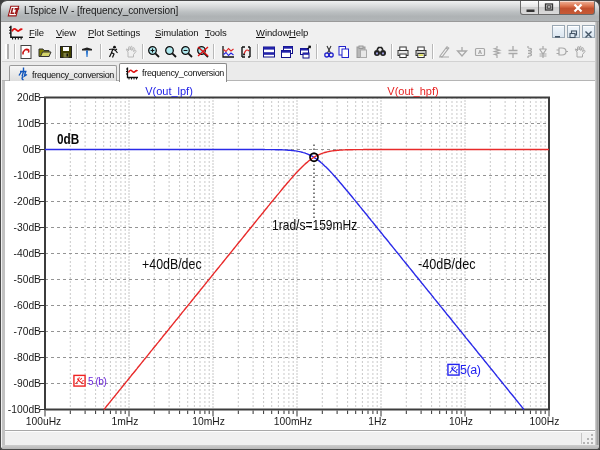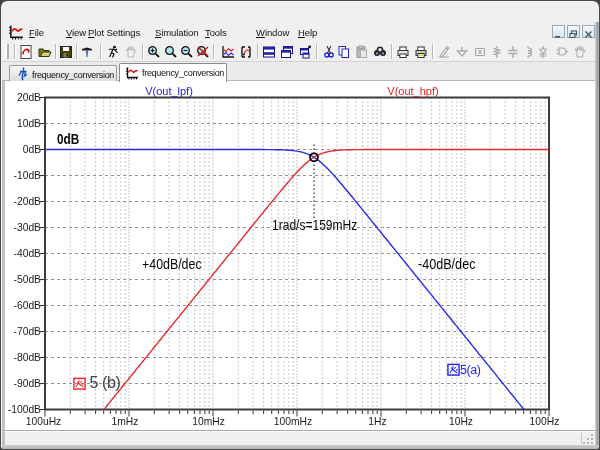--- a/index.html
+++ b/index.html
@@ -29,33 +29,50 @@
 .gm{stroke:#929292;stroke-width:1;stroke-dasharray:1 3}
 .gM{stroke:#8e8e8e;stroke-width:1;stroke-dasharray:1 2}
 .gh{stroke:#949494;stroke-width:1;stroke-dasharray:3 3}
 .tk{stroke:#333;stroke-width:1}
 .frame{fill:none;stroke:#3c3c3c;stroke-width:2}
 .al{font-size:10.3px;fill:#1a1a1a}
 .tn{font-size:11px}
 .ann{position:absolute;font-size:14px;color:#0a0a0a;white-space:nowrap;transform-origin:0 0}
 </style></head><body>
 <div id="win">
+<div id="titlebar">
+      <svg id="logo" width="13" height="13" viewBox="0 0 15 15">
+        <path d="M1.5 12.5 L4.4 1.5 h9 L10.5 12.5 Z" fill="#fdfdfd" stroke="#9c1616" stroke-width="1.3"></path>
+        <path d="M3.8 10.4 L5.6 3.6 h1.9 L6.1 8.7 h2.5 L8.2 10.4 Z M8.9 10.4 L10.2 5.5 h-1.7 l.5-1.9 h5.2 l-.5 1.9 H12.2 l-1.3 4.9 Z" fill="#9c1616"></path>
+      </svg>
+      <div id="title">LTspice IV - [frequency_conversion]</div>
+<div class="wbtn" id="bmin"><svg width="19" height="14" viewBox="0 0 19 14">
+          <rect x="5.5" y="8.5" width="8" height="2.5" fill="#333"></rect>
+        </svg></div>
+<div class="wbtn" id="bmax"><svg width="20" height="14" viewBox="0 0 20 14">
+          <rect x="6.5" y="3" width="7" height="6" fill="none" stroke="#333" stroke-width="1.3"></rect>
+          <rect x="8.2" y="4.8" width="3.6" height="2.4" fill="none" stroke="#333" stroke-width="1"></rect>
+        </svg></div>
+<div class="wbtn" id="bclose"><svg width="36" height="14" viewBox="0 0 36 14">
+          <path d="M14.5 3.5 L21.5 10.5 M21.5 3.5 L14.5 10.5" stroke="#fff" stroke-width="2.2"></path>
+        </svg></div>
+</div>
 <div id="menubar">
 <svg class="ti" style="left:6px;top:1px" width="16" height="16" viewBox="0 0 14 14">
         <path d="M2.5 1.5 V11.5 H13" stroke="#111" stroke-width="1.3" fill="none"></path>
         <path d="M1 3 h1.5 M1 5.5 h1.5 M1 8 h1.5 M4 12 v1.5 M6.5 12 v1.5 M9 12 v1.5 M11.5 12 v1.5" stroke="#111" stroke-width="1"></path>
         <path d="M3.5 6.5 q1.5-3.5 3.5-1.5 t3 .5 q1.5-1.5 2.5-.5" stroke="#d11" stroke-width="1.6" fill="none"></path>
       </svg>
 <span class="mi" style="left:27px"><u>F</u>ile</span>
-<span class="mi" style="left:64px"><u>V</u>iew</span>
+<span class="mi" style="left:54px"><u>V</u>iew</span>
 <span class="mi" style="left:86px"><u>P</u>lot Settings</span>
 <span class="mi" style="left:153px"><u>S</u>imulation</span>
 <span class="mi" style="left:203px"><u>T</u>ools</span>
 <span class="mi" style="left:254px"><u>W</u>indow</span>
-<span class="mi" style="left:296px"><u>H</u>elp</span>
+<span class="mi" style="left:287px"><u>H</u>elp</span>
 <div class="wbtn" style="left:550px;top:2px;width:13px;height:13px;border:1px solid #9aa8b4;background:linear-gradient(#f2f7fc,#dbe6f0);box-shadow:inset 0 1px 0 #fff"><svg width="11" height="11" viewBox="0 0 11 11">
           <rect x="2" y="7" width="5" height="1.6" fill="#456"></rect>
         </svg></div>
 <div class="wbtn" style="left:565px;top:2px;width:13px;height:13px;border:1px solid #9aa8b4;background:linear-gradient(#f2f7fc,#dbe6f0);box-shadow:inset 0 1px 0 #fff"><svg width="11" height="11" viewBox="0 0 11 11">
           <rect x="3.5" y="2" width="5" height="4" fill="none" stroke="#456" stroke-width="1.1"></rect>
           <rect x="2" y="4.5" width="5" height="4" fill="#dde8f2" stroke="#456" stroke-width="1.1"></rect>
         </svg></div>
 <div class="wbtn" style="left:580px;top:2px;width:13px;height:13px;border:1px solid #9aa8b4;background:linear-gradient(#f2f7fc,#dbe6f0);box-shadow:inset 0 1px 0 #fff"><svg width="11" height="11" viewBox="0 0 11 11">
           <path d="M2.5 2.5 L8.5 8.5 M8.5 2.5 L2.5 8.5" stroke="#456" stroke-width="1.4"></path>
         </svg></div>
@@ -391,21 +408,21 @@
 <text x="412" y="93.5" class="tn" text-anchor="middle" fill="#e62222">V(out_hpf)</text>
 <line x1="313.0" y1="143.5" x2="313.0" y2="217" stroke="#111" stroke-width="1.1" stroke-dasharray="1.5 2.5"></line>
 <path d="M44.0 148.5 L45.3 148.5 L46.5 148.5 L47.8 148.5 L49.0 148.5 L50.3 148.5 L51.6 148.5 L52.8 148.5 L54.1 148.5 L55.3 148.5 L56.6 148.5 L57.9 148.5 L59.1 148.5 L60.4 148.5 L61.6 148.5 L62.9 148.5 L64.2 148.5 L65.4 148.5 L66.7 148.5 L67.9 148.5 L69.2 148.5 L70.5 148.5 L71.7 148.5 L73.0 148.5 L74.2 148.5 L75.5 148.5 L76.8 148.5 L78.0 148.5 L79.3 148.5 L80.5 148.5 L81.8 148.5 L83.1 148.5 L84.3 148.5 L85.6 148.5 L86.8 148.5 L88.1 148.5 L89.4 148.5 L90.6 148.5 L91.9 148.5 L93.1 148.5 L94.4 148.5 L95.7 148.5 L96.9 148.5 L98.2 148.5 L99.4 148.5 L100.7 148.5 L102.0 148.5 L103.2 148.5 L104.5 148.5 L105.7 148.5 L107.0 148.5 L108.3 148.5 L109.5 148.5 L110.8 148.5 L112.0 148.5 L113.3 148.5 L114.6 148.5 L115.8 148.5 L117.1 148.5 L118.3 148.5 L119.6 148.5 L120.9 148.5 L122.1 148.5 L123.4 148.5 L124.6 148.5 L125.9 148.5 L127.2 148.5 L128.4 148.5 L129.7 148.5 L130.9 148.5 L132.2 148.5 L133.5 148.5 L134.7 148.5 L136.0 148.5 L137.2 148.5 L138.5 148.5 L139.8 148.5 L141.0 148.5 L142.3 148.5 L143.5 148.5 L144.8 148.5 L146.1 148.5 L147.3 148.5 L148.6 148.5 L149.8 148.5 L151.1 148.5 L152.4 148.5 L153.6 148.5 L154.9 148.5 L156.1 148.5 L157.4 148.5 L158.7 148.5 L159.9 148.5 L161.2 148.5 L162.4 148.5 L163.7 148.5 L165.0 148.5 L166.2 148.5 L167.5 148.5 L168.7 148.5 L170.0 148.5 L171.3 148.5 L172.5 148.5 L173.8 148.5 L175.0 148.5 L176.3 148.5 L177.6 148.5 L178.8 148.5 L180.1 148.5 L181.3 148.5 L182.6 148.5 L183.9 148.5 L185.1 148.5 L186.4 148.5 L187.6 148.5 L188.9 148.5 L190.2 148.5 L191.4 148.5 L192.7 148.5 L193.9 148.5 L195.2 148.5 L196.5 148.5 L197.7 148.5 L199.0 148.5 L200.2 148.5 L201.5 148.5 L202.8 148.5 L204.0 148.5 L205.3 148.5 L206.5 148.5 L207.8 148.5 L209.1 148.5 L210.3 148.5 L211.6 148.5 L212.8 148.5 L214.1 148.5 L215.4 148.5 L216.6 148.5 L217.9 148.5 L219.1 148.5 L220.4 148.5 L221.7 148.5 L222.9 148.5 L224.2 148.5 L225.4 148.5 L226.7 148.5 L228.0 148.5 L229.2 148.5 L230.5 148.5 L231.7 148.5 L233.0 148.5 L234.3 148.5 L235.5 148.5 L236.8 148.5 L238.0 148.5 L239.3 148.5 L240.6 148.5 L241.8 148.5 L243.1 148.5 L244.3 148.5 L245.6 148.5 L246.9 148.5 L248.1 148.5 L249.4 148.5 L250.6 148.5 L251.9 148.5 L253.2 148.5 L254.4 148.5 L255.7 148.5 L256.9 148.5 L258.2 148.5 L259.5 148.5 L260.7 148.5 L262.0 148.5 L263.2 148.5 L264.5 148.6 L265.8 148.6 L267.0 148.6 L268.3 148.6 L269.5 148.6 L270.8 148.6 L272.1 148.6 L273.3 148.6 L274.6 148.7 L275.8 148.7 L277.1 148.7 L278.4 148.8 L279.6 148.8 L280.9 148.8 L282.1 148.9 L283.4 148.9 L284.7 149.0 L285.9 149.1 L287.2 149.2 L288.4 149.2 L289.7 149.3 L291.0 149.5 L292.2 149.6 L293.5 149.8 L294.7 149.9 L296.0 150.1 L297.3 150.4 L298.5 150.6 L299.8 150.9 L301.0 151.2 L302.3 151.6 L303.6 151.9 L304.8 152.4 L306.1 152.9 L307.3 153.4 L308.6 154.0 L309.9 154.6 L311.1 155.2 L312.4 156.0 L313.6 156.8 L314.9 157.6 L316.2 158.5 L317.4 159.4 L318.7 160.4 L319.9 161.5 L321.2 162.5 L322.5 163.7 L323.7 164.9 L325.0 166.1 L326.2 167.3 L327.5 168.6 L328.8 169.9 L330.0 171.2 L331.3 172.6 L332.5 174.0 L333.8 175.4 L335.1 176.8 L336.3 178.3 L337.6 179.7 L338.8 181.2 L340.1 182.7 L341.4 184.2 L342.6 185.7 L343.9 187.2 L345.1 188.7 L346.4 190.2 L347.7 191.7 L348.9 193.2 L350.2 194.8 L351.4 196.3 L352.7 197.9 L354.0 199.4 L355.2 200.9 L356.5 202.5 L357.7 204.0 L359.0 205.6 L360.3 207.1 L361.5 208.7 L362.8 210.2 L364.0 211.8 L365.3 213.3 L366.6 214.9 L367.8 216.5 L369.1 218.0 L370.3 219.6 L371.6 221.1 L372.9 222.7 L374.1 224.2 L375.4 225.8 L376.6 227.4 L377.9 228.9 L379.2 230.5 L380.4 232.0 L381.7 233.6 L382.9 235.2 L384.2 236.7 L385.5 238.3 L386.7 239.8 L388.0 241.4 L389.2 243.0 L390.5 244.5 L391.8 246.1 L393.0 247.6 L394.3 249.2 L395.5 250.8 L396.8 252.3 L398.1 253.9 L399.3 255.4 L400.6 257.0 L401.8 258.6 L403.1 260.1 L404.4 261.7 L405.6 263.2 L406.9 264.8 L408.1 266.4 L409.4 267.9 L410.7 269.5 L411.9 271.0 L413.2 272.6 L414.4 274.2 L415.7 275.7 L417.0 277.3 L418.2 278.8 L419.5 280.4 L420.7 282.0 L422.0 283.5 L423.3 285.1 L424.5 286.6 L425.8 288.2 L427.0 289.8 L428.3 291.3 L429.6 292.9 L430.8 294.4 L432.1 296.0 L433.3 297.6 L434.6 299.1 L435.9 300.7 L437.1 302.2 L438.4 303.8 L439.6 305.4 L440.9 306.9 L442.2 308.5 L443.4 310.0 L444.7 311.6 L445.9 313.2 L447.2 314.7 L448.5 316.3 L449.7 317.8 L451.0 319.4 L452.2 321.0 L453.5 322.5 L454.8 324.1 L456.0 325.6 L457.3 327.2 L458.5 328.8 L459.8 330.3 L461.1 331.9 L462.3 333.4 L463.6 335.0 L464.8 336.6 L466.1 338.1 L467.4 339.7 L468.6 341.2 L469.9 342.8 L471.1 344.4 L472.4 345.9 L473.7 347.5 L474.9 349.0 L476.2 350.6 L477.4 352.2 L478.7 353.7 L480.0 355.3 L481.2 356.8 L482.5 358.4 L483.7 360.0 L485.0 361.5 L486.3 363.1 L487.5 364.6 L488.8 366.2 L490.0 367.8 L491.3 369.3 L492.6 370.9 L493.8 372.4 L495.1 374.0 L496.3 375.6 L497.6 377.1 L498.9 378.7 L500.1 380.2 L501.4 381.8 L502.6 383.4 L503.9 384.9 L505.2 386.5 L506.4 388.0 L507.7 389.6 L508.9 391.2 L510.2 392.7 L511.5 394.3 L512.7 395.8 L514.0 397.4 L515.2 399.0 L516.5 400.5 L517.8 402.1 L519.0 403.6 L520.3 405.2 L521.5 406.8 L522.8 408.3 L523.0 408.5 L523.0 408.5 L523.0 408.5 L523.0 408.5 L523.0 408.5 L523.0 408.5 L523.0 408.5 L523.0 408.5 L523.0 408.5 L523.0 408.5 L523.0 408.5 L523.0 408.5 L523.0 408.5 L523.0 408.5 L523.0 408.5 L523.0 408.5 L523.0 408.5 L523.0 408.5 L523.0 408.5 L523.0 408.5" fill="none" stroke="#2a2ae8" stroke-width="1.4"></path>
 <path d="M103.0 408.5 L103.2 408.2 L104.5 406.6 L105.7 405.0 L107.0 403.5 L108.3 401.9 L109.5 400.4 L110.8 398.8 L112.0 397.2 L113.3 395.7 L114.6 394.1 L115.8 392.6 L117.1 391.0 L118.3 389.4 L119.6 387.9 L120.9 386.3 L122.1 384.8 L123.4 383.2 L124.6 381.6 L125.9 380.1 L127.2 378.5 L128.4 377.0 L129.7 375.4 L130.9 373.8 L132.2 372.3 L133.5 370.7 L134.7 369.2 L136.0 367.6 L137.2 366.0 L138.5 364.5 L139.8 362.9 L141.0 361.4 L142.3 359.8 L143.5 358.2 L144.8 356.7 L146.1 355.1 L147.3 353.6 L148.6 352.0 L149.8 350.4 L151.1 348.9 L152.4 347.3 L153.6 345.8 L154.9 344.2 L156.1 342.6 L157.4 341.1 L158.7 339.5 L159.9 338.0 L161.2 336.4 L162.4 334.8 L163.7 333.3 L165.0 331.7 L166.2 330.2 L167.5 328.6 L168.7 327.0 L170.0 325.5 L171.3 323.9 L172.5 322.4 L173.8 320.8 L175.0 319.2 L176.3 317.7 L177.6 316.1 L178.8 314.6 L180.1 313.0 L181.3 311.4 L182.6 309.9 L183.9 308.3 L185.1 306.8 L186.4 305.2 L187.6 303.6 L188.9 302.1 L190.2 300.5 L191.4 299.0 L192.7 297.4 L193.9 295.8 L195.2 294.3 L196.5 292.7 L197.7 291.2 L199.0 289.6 L200.2 288.0 L201.5 286.5 L202.8 284.9 L204.0 283.4 L205.3 281.8 L206.5 280.2 L207.8 278.7 L209.1 277.1 L210.3 275.6 L211.6 274.0 L212.8 272.4 L214.1 270.9 L215.4 269.3 L216.6 267.8 L217.9 266.2 L219.1 264.6 L220.4 263.1 L221.7 261.5 L222.9 260.0 L224.2 258.4 L225.4 256.9 L226.7 255.3 L228.0 253.7 L229.2 252.2 L230.5 250.6 L231.7 249.1 L233.0 247.5 L234.3 245.9 L235.5 244.4 L236.8 242.8 L238.0 241.3 L239.3 239.7 L240.6 238.1 L241.8 236.6 L243.1 235.0 L244.3 233.5 L245.6 231.9 L246.9 230.3 L248.1 228.8 L249.4 227.2 L250.6 225.7 L251.9 224.1 L253.2 222.5 L254.4 221.0 L255.7 219.4 L256.9 217.9 L258.2 216.3 L259.5 214.8 L260.7 213.2 L262.0 211.7 L263.2 210.1 L264.5 208.5 L265.8 207.0 L267.0 205.4 L268.3 203.9 L269.5 202.3 L270.8 200.8 L272.1 199.3 L273.3 197.7 L274.6 196.2 L275.8 194.6 L277.1 193.1 L278.4 191.6 L279.6 190.1 L280.9 188.5 L282.1 187.0 L283.4 185.5 L284.7 184.0 L285.9 182.5 L287.2 181.1 L288.4 179.6 L289.7 178.1 L291.0 176.7 L292.2 175.3 L293.5 173.9 L294.7 172.5 L296.0 171.1 L297.3 169.8 L298.5 168.5 L299.8 167.2 L301.0 166.0 L302.3 164.7 L303.6 163.6 L304.8 162.4 L306.1 161.4 L307.3 160.3 L308.6 159.3 L309.9 158.4 L311.1 157.5 L312.4 156.7 L313.6 155.9 L314.9 155.2 L316.2 154.5 L317.4 153.9 L318.7 153.3 L319.9 152.8 L321.2 152.3 L322.5 151.9 L323.7 151.5 L325.0 151.2 L326.2 150.9 L327.5 150.6 L328.8 150.3 L330.0 150.1 L331.3 149.9 L332.5 149.7 L333.8 149.6 L335.1 149.5 L336.3 149.3 L337.6 149.2 L338.8 149.1 L340.1 149.1 L341.4 149.0 L342.6 148.9 L343.9 148.9 L345.1 148.8 L346.4 148.8 L347.7 148.7 L348.9 148.7 L350.2 148.7 L351.4 148.7 L352.7 148.6 L354.0 148.6 L355.2 148.6 L356.5 148.6 L357.7 148.6 L359.0 148.6 L360.3 148.6 L361.5 148.6 L362.8 148.5 L364.0 148.5 L365.3 148.5 L366.6 148.5 L367.8 148.5 L369.1 148.5 L370.3 148.5 L371.6 148.5 L372.9 148.5 L374.1 148.5 L375.4 148.5 L376.6 148.5 L377.9 148.5 L379.2 148.5 L380.4 148.5 L381.7 148.5 L382.9 148.5 L384.2 148.5 L385.5 148.5 L386.7 148.5 L388.0 148.5 L389.2 148.5 L390.5 148.5 L391.8 148.5 L393.0 148.5 L394.3 148.5 L395.5 148.5 L396.8 148.5 L398.1 148.5 L399.3 148.5 L400.6 148.5 L401.8 148.5 L403.1 148.5 L404.4 148.5 L405.6 148.5 L406.9 148.5 L408.1 148.5 L409.4 148.5 L410.7 148.5 L411.9 148.5 L413.2 148.5 L414.4 148.5 L415.7 148.5 L417.0 148.5 L418.2 148.5 L419.5 148.5 L420.7 148.5 L422.0 148.5 L423.3 148.5 L424.5 148.5 L425.8 148.5 L427.0 148.5 L428.3 148.5 L429.6 148.5 L430.8 148.5 L432.1 148.5 L433.3 148.5 L434.6 148.5 L435.9 148.5 L437.1 148.5 L438.4 148.5 L439.6 148.5 L440.9 148.5 L442.2 148.5 L443.4 148.5 L444.7 148.5 L445.9 148.5 L447.2 148.5 L448.5 148.5 L449.7 148.5 L451.0 148.5 L452.2 148.5 L453.5 148.5 L454.8 148.5 L456.0 148.5 L457.3 148.5 L458.5 148.5 L459.8 148.5 L461.1 148.5 L462.3 148.5 L463.6 148.5 L464.8 148.5 L466.1 148.5 L467.4 148.5 L468.6 148.5 L469.9 148.5 L471.1 148.5 L472.4 148.5 L473.7 148.5 L474.9 148.5 L476.2 148.5 L477.4 148.5 L478.7 148.5 L480.0 148.5 L481.2 148.5 L482.5 148.5 L483.7 148.5 L485.0 148.5 L486.3 148.5 L487.5 148.5 L488.8 148.5 L490.0 148.5 L491.3 148.5 L492.6 148.5 L493.8 148.5 L495.1 148.5 L496.3 148.5 L497.6 148.5 L498.9 148.5 L500.1 148.5 L501.4 148.5 L502.6 148.5 L503.9 148.5 L505.2 148.5 L506.4 148.5 L507.7 148.5 L508.9 148.5 L510.2 148.5 L511.5 148.5 L512.7 148.5 L514.0 148.5 L515.2 148.5 L516.5 148.5 L517.8 148.5 L519.0 148.5 L520.3 148.5 L521.5 148.5 L522.8 148.5 L524.1 148.5 L525.3 148.5 L526.6 148.5 L527.8 148.5 L529.1 148.5 L530.4 148.5 L531.6 148.5 L532.9 148.5 L534.1 148.5 L535.4 148.5 L536.7 148.5 L537.9 148.5 L539.2 148.5 L540.4 148.5 L541.7 148.5 L543.0 148.5 L544.2 148.5 L545.5 148.5 L546.7 148.5 L548.0 148.5" fill="none" stroke="#e82a2a" stroke-width="1.4"></path>
 <circle cx="313.0" cy="156.3" r="4" fill="none" stroke="#000" stroke-width="1.7"></circle>
 </svg>
 <div class="ann" style="left:55.5px;top:130px;font-weight:700;transform:scaleX(0.84)">0dB</div>
 <div class="ann" style="left:140.5px;top:255px;transform:scaleX(0.885)">+40dB/dec</div>
 <div class="ann" style="left:417px;top:255px;transform:scaleX(0.9)">-40dB/dec</div>
 <div class="ann" style="left:271px;top:215.5px;font-size:14.5px;transform:scaleX(0.83)">1rad/s=159mHz</div>
-<div class="ann" style="left:71.5px;top:373px;color:#404040;font-size:16px;letter-spacing:-0.4px;height:15px"><svg width="13" height="13" viewBox="0 0 14 14" style="vertical-align:-2px">
+<div class="ann" style="left:71.5px;top:373px;color:#6d28d9;font-size:10px;letter-spacing:-0.4px;height:15px"><svg width="13" height="13" viewBox="0 0 14 14" style="vertical-align:-2px">
         <rect x="1" y="1.5" width="12" height="11.5" fill="none" stroke="#f02222" stroke-width="1.5"></rect>
         <path d="M3 10.5 Q6.2 8 6.8 3.5 M4.6 5 Q7 8.5 11 10.5 M7.8 6.2 l1.7-1.7 M9.8 8 l1.7-1.2" stroke="#f02222" stroke-width="1.1" fill="none"></path>
       </svg> 5 (b)</div>
 <div class="ann" style="left:446px;top:362px;color:#2222f0;font-size:12.5px;letter-spacing:-0.4px;height:15px"><svg width="13" height="13" viewBox="0 0 14 14" style="vertical-align:-2px">
         <rect x="1" y="1.5" width="12" height="11.5" fill="none" stroke="#2222f0" stroke-width="1.5"></rect>
         <path d="M3 10.5 Q6.2 8 6.8 3.5 M4.6 5 Q7 8.5 11 10.5 M7.8 6.2 l1.7-1.7 M9.8 8 l1.7-1.2" stroke="#2222f0" stroke-width="1.1" fill="none"></path>
       </svg>5(a)</div>
 <div id="statusbar">
       <div style="position:absolute;left:576px;top:2px;width:1px;height:11px;background:#c6c6c6"></div>
 <svg style="position:absolute;left:578px;top:3px" width="11" height="11" viewBox="0 0 11 11">

